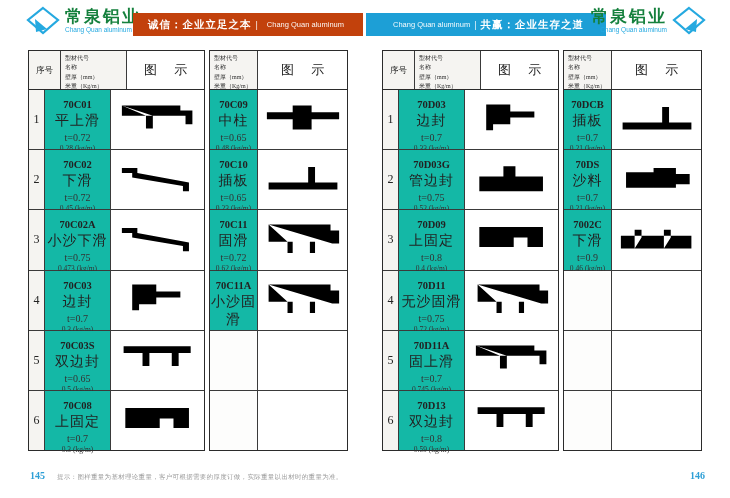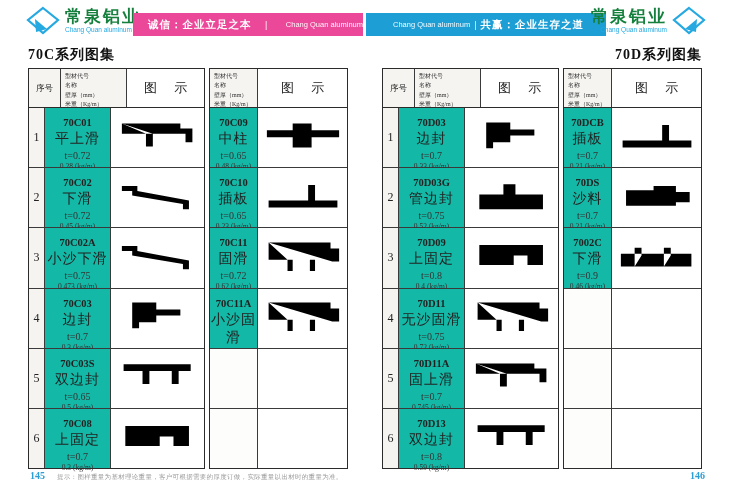--- a/index.html
+++ b/index.html
@@ -7,21 +7,21 @@
     width:730px;height:498px;position:relative;background:#fff;overflow:hidden;
     font-family:"Liberation Serif","DejaVu Serif",serif;color:#222;
   }
   
   .logo{position:absolute;top:6px;display:flex;align-items:center;gap:5px;}
   .logo-left{left:26px;}
   .logo-right{right:24px;flex-direction:row-reverse;}
   .logo .txt{display:flex;flex-direction:column;line-height:1;}
   .logo .cn{font-size:17px;font-weight:bold;color:#15803d;letter-spacing:2px;font-family:"Liberation Sans",sans-serif;}
   .logo .en{font-size:6.5px;color:#25a9e0;margin-top:2px;font-family:"Liberation Sans",sans-serif;}
-  .banner{position:absolute;top:13px;height:23px;background:#ec4899;display:flex;align-items:center;color:#fff;font-family:"Liberation Sans",sans-serif;justify-content:space-between;}
+  .banner{position:absolute;top:13px;height:23px;background:#c2410c;display:flex;align-items:center;color:#fff;font-family:"Liberation Sans",sans-serif;}
   .banner-l{left:133px;width:230px;padding-left:15px;box-sizing:border-box;}
   .banner-r{left:366px;width:240px;justify-content:center;background:#1d9fd6;}
   .banner .big{font-size:10.5px;font-weight:bold;letter-spacing:1px;}
   .banner .small{font-size:7.5px;margin-left:5px;opacity:.95;}
   .banner .sep{margin:0 4px;font-size:9px;opacity:.9;}
   
   .page{position:absolute;top:46px;width:320px;}
   .page-l{left:28px;}
   .page-r{left:382px;}
   .page-title{font-size:14px;font-weight:bold;color:#111;letter-spacing:1px;height:18px;}
@@ -136,21 +136,20 @@
     <path d="M17,2 L32,14 L17,27 L2,14 Z" fill="none" stroke="#25a9e0" stroke-width="2.2"></path>
     <path d="M25,13 L13,23 L24,26 Z" fill="#25a9e0"></path>
   </svg>
   <div class="txt" style="text-align:right;">
     <span class="cn">常泉铝业</span>
     <span class="en">Chang Quan aluminum</span>
   </div>
 </div>
 
 <div class="page page-l">
-  <div class="page-title">70C系列图集</div>
   <div class="tables">
     <div class="subtable st-a">
       <div class="thead">
         <div class="cell th-index">序号</div>
         <div class="cell th-info">
           <div>型材代号</div>
           <div>名称</div>
           <div>壁厚（mm）</div>
           <div>米重（Kg/m）</div>
         </div>
@@ -313,21 +312,20 @@
           <div class="trow">
             <div class="cell c-info empty"></div>
             <div class="cell c-dia"></div>
           </div>
         </div>
     </div>
   </div>
 </div>
 
 <div class="page page-r">
-  <div class="page-title">70D系列图集</div>
   <div class="tables">
     <div class="subtable st-a">
       <div class="thead">
         <div class="cell th-index">序号</div>
         <div class="cell th-info">
           <div>型材代号</div>
           <div>名称</div>
           <div>壁厚（mm）</div>
           <div>米重（Kg/m）</div>
         </div>

